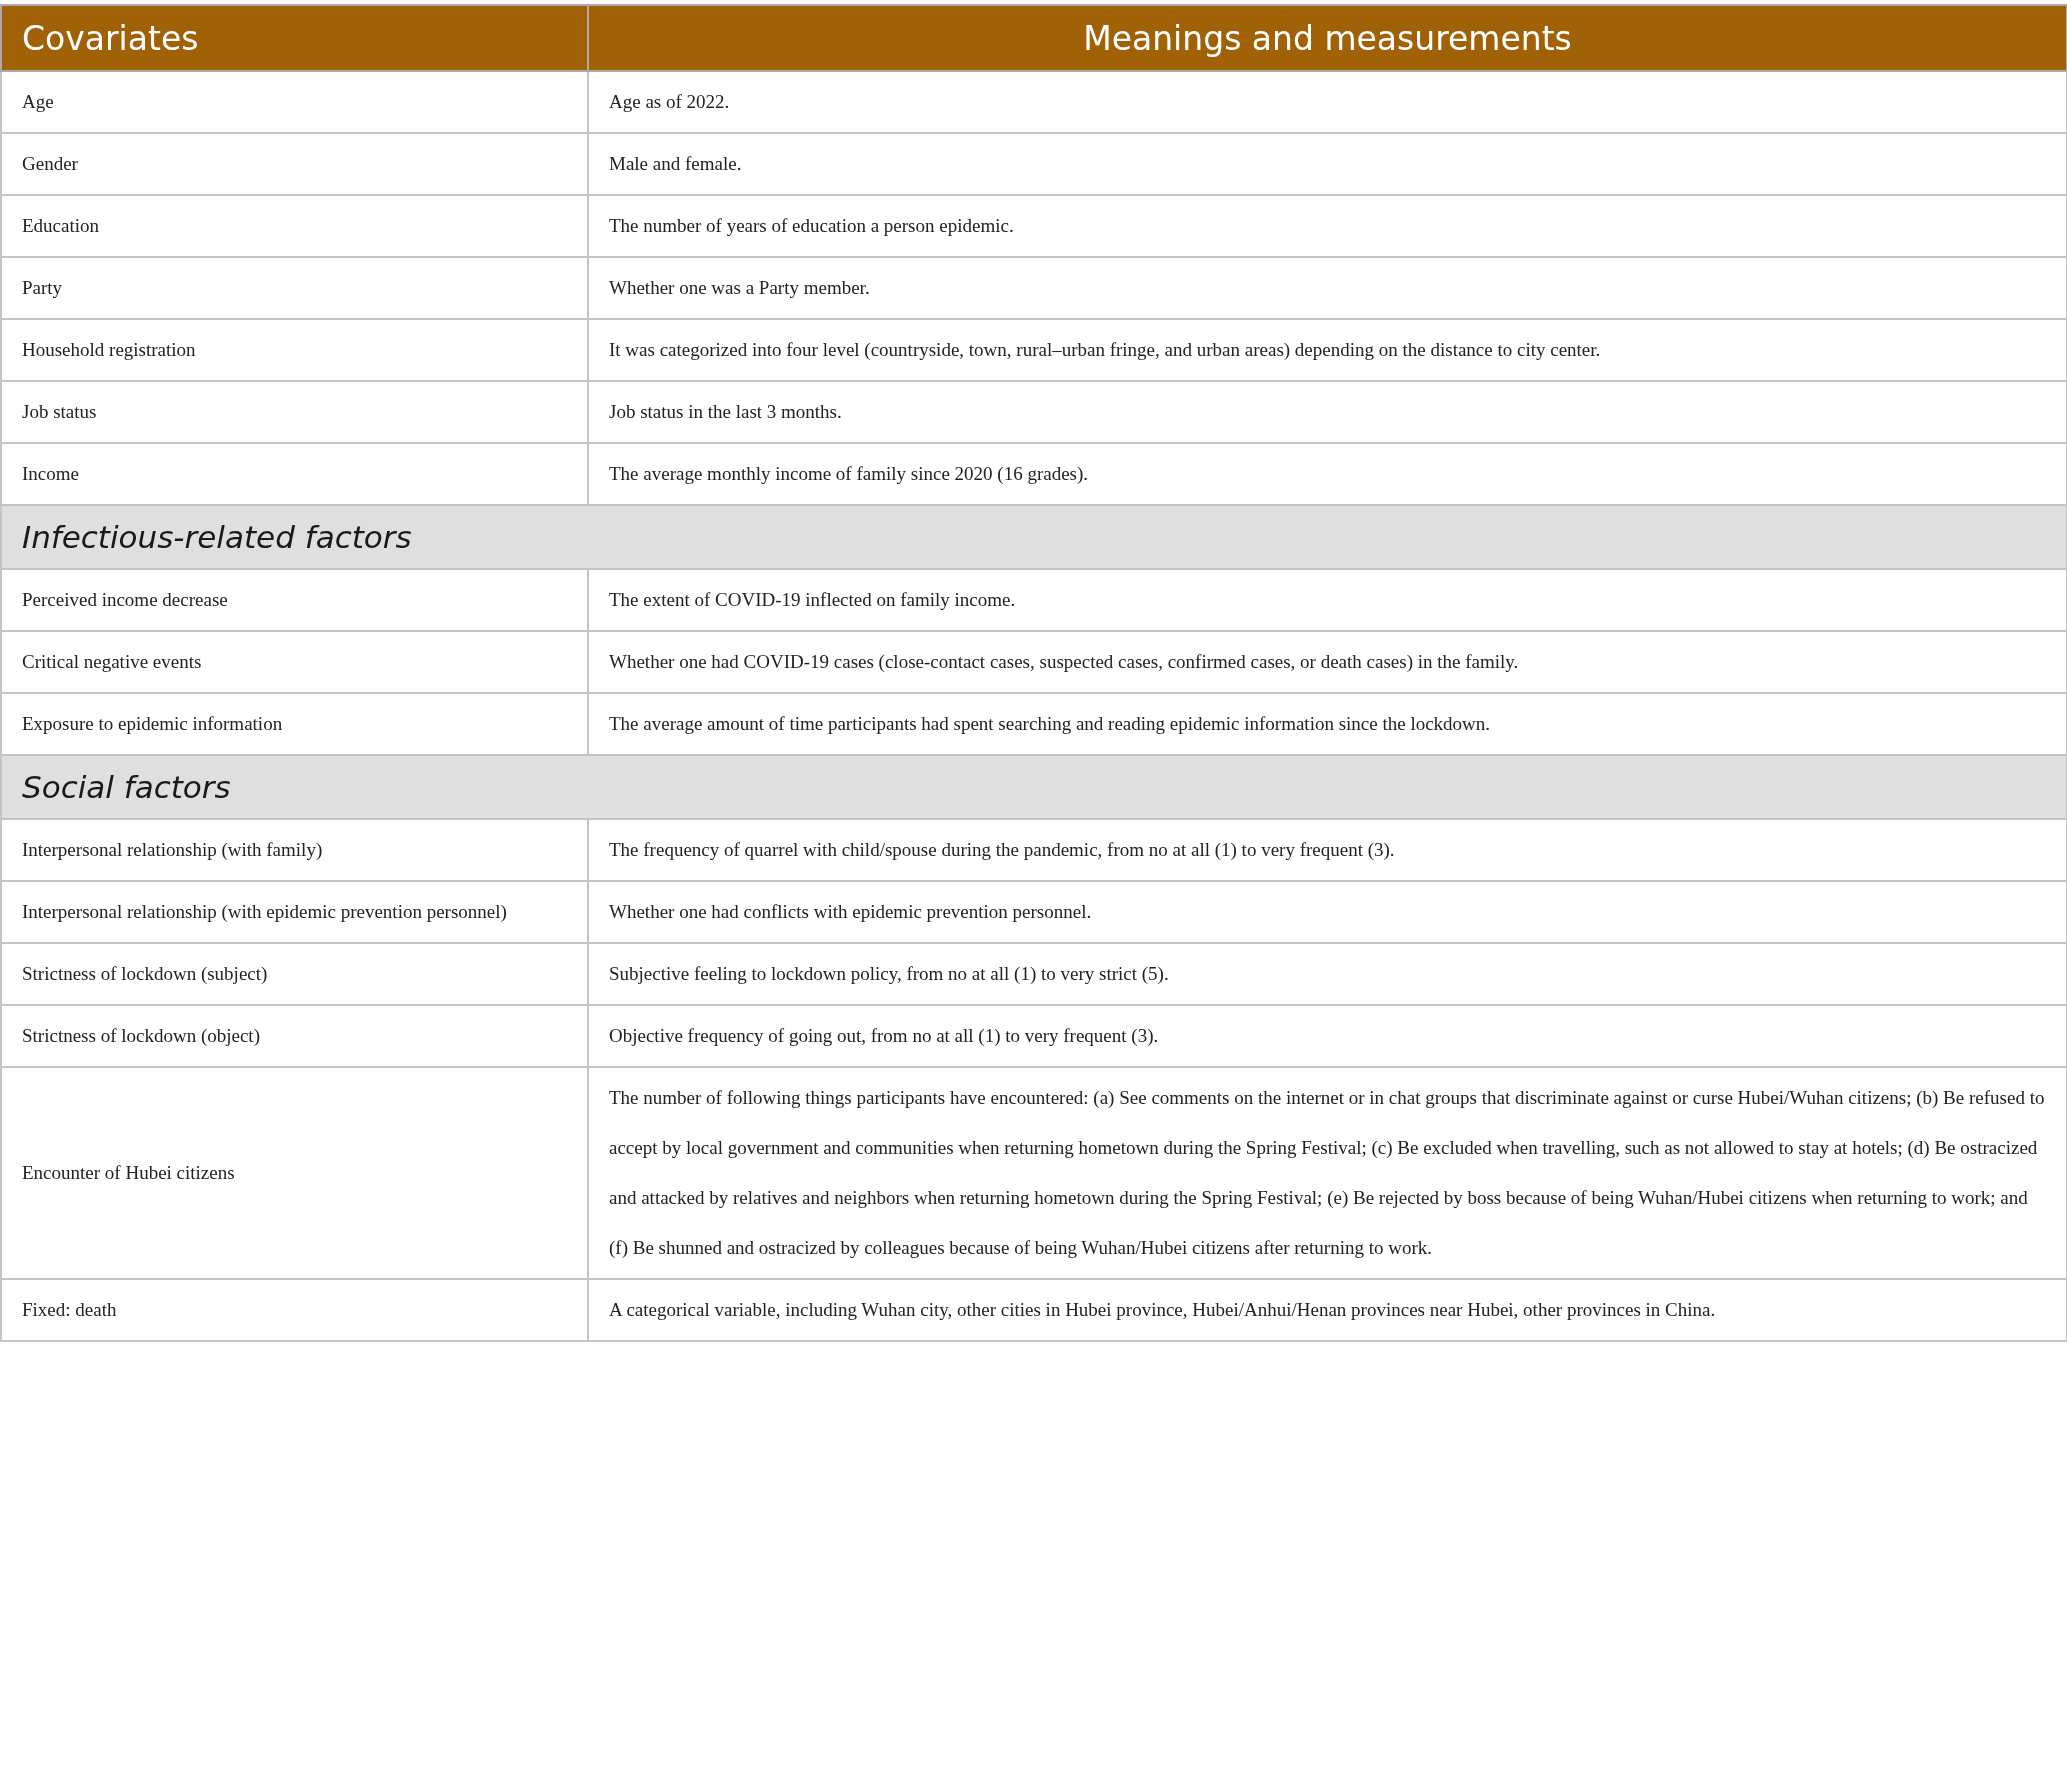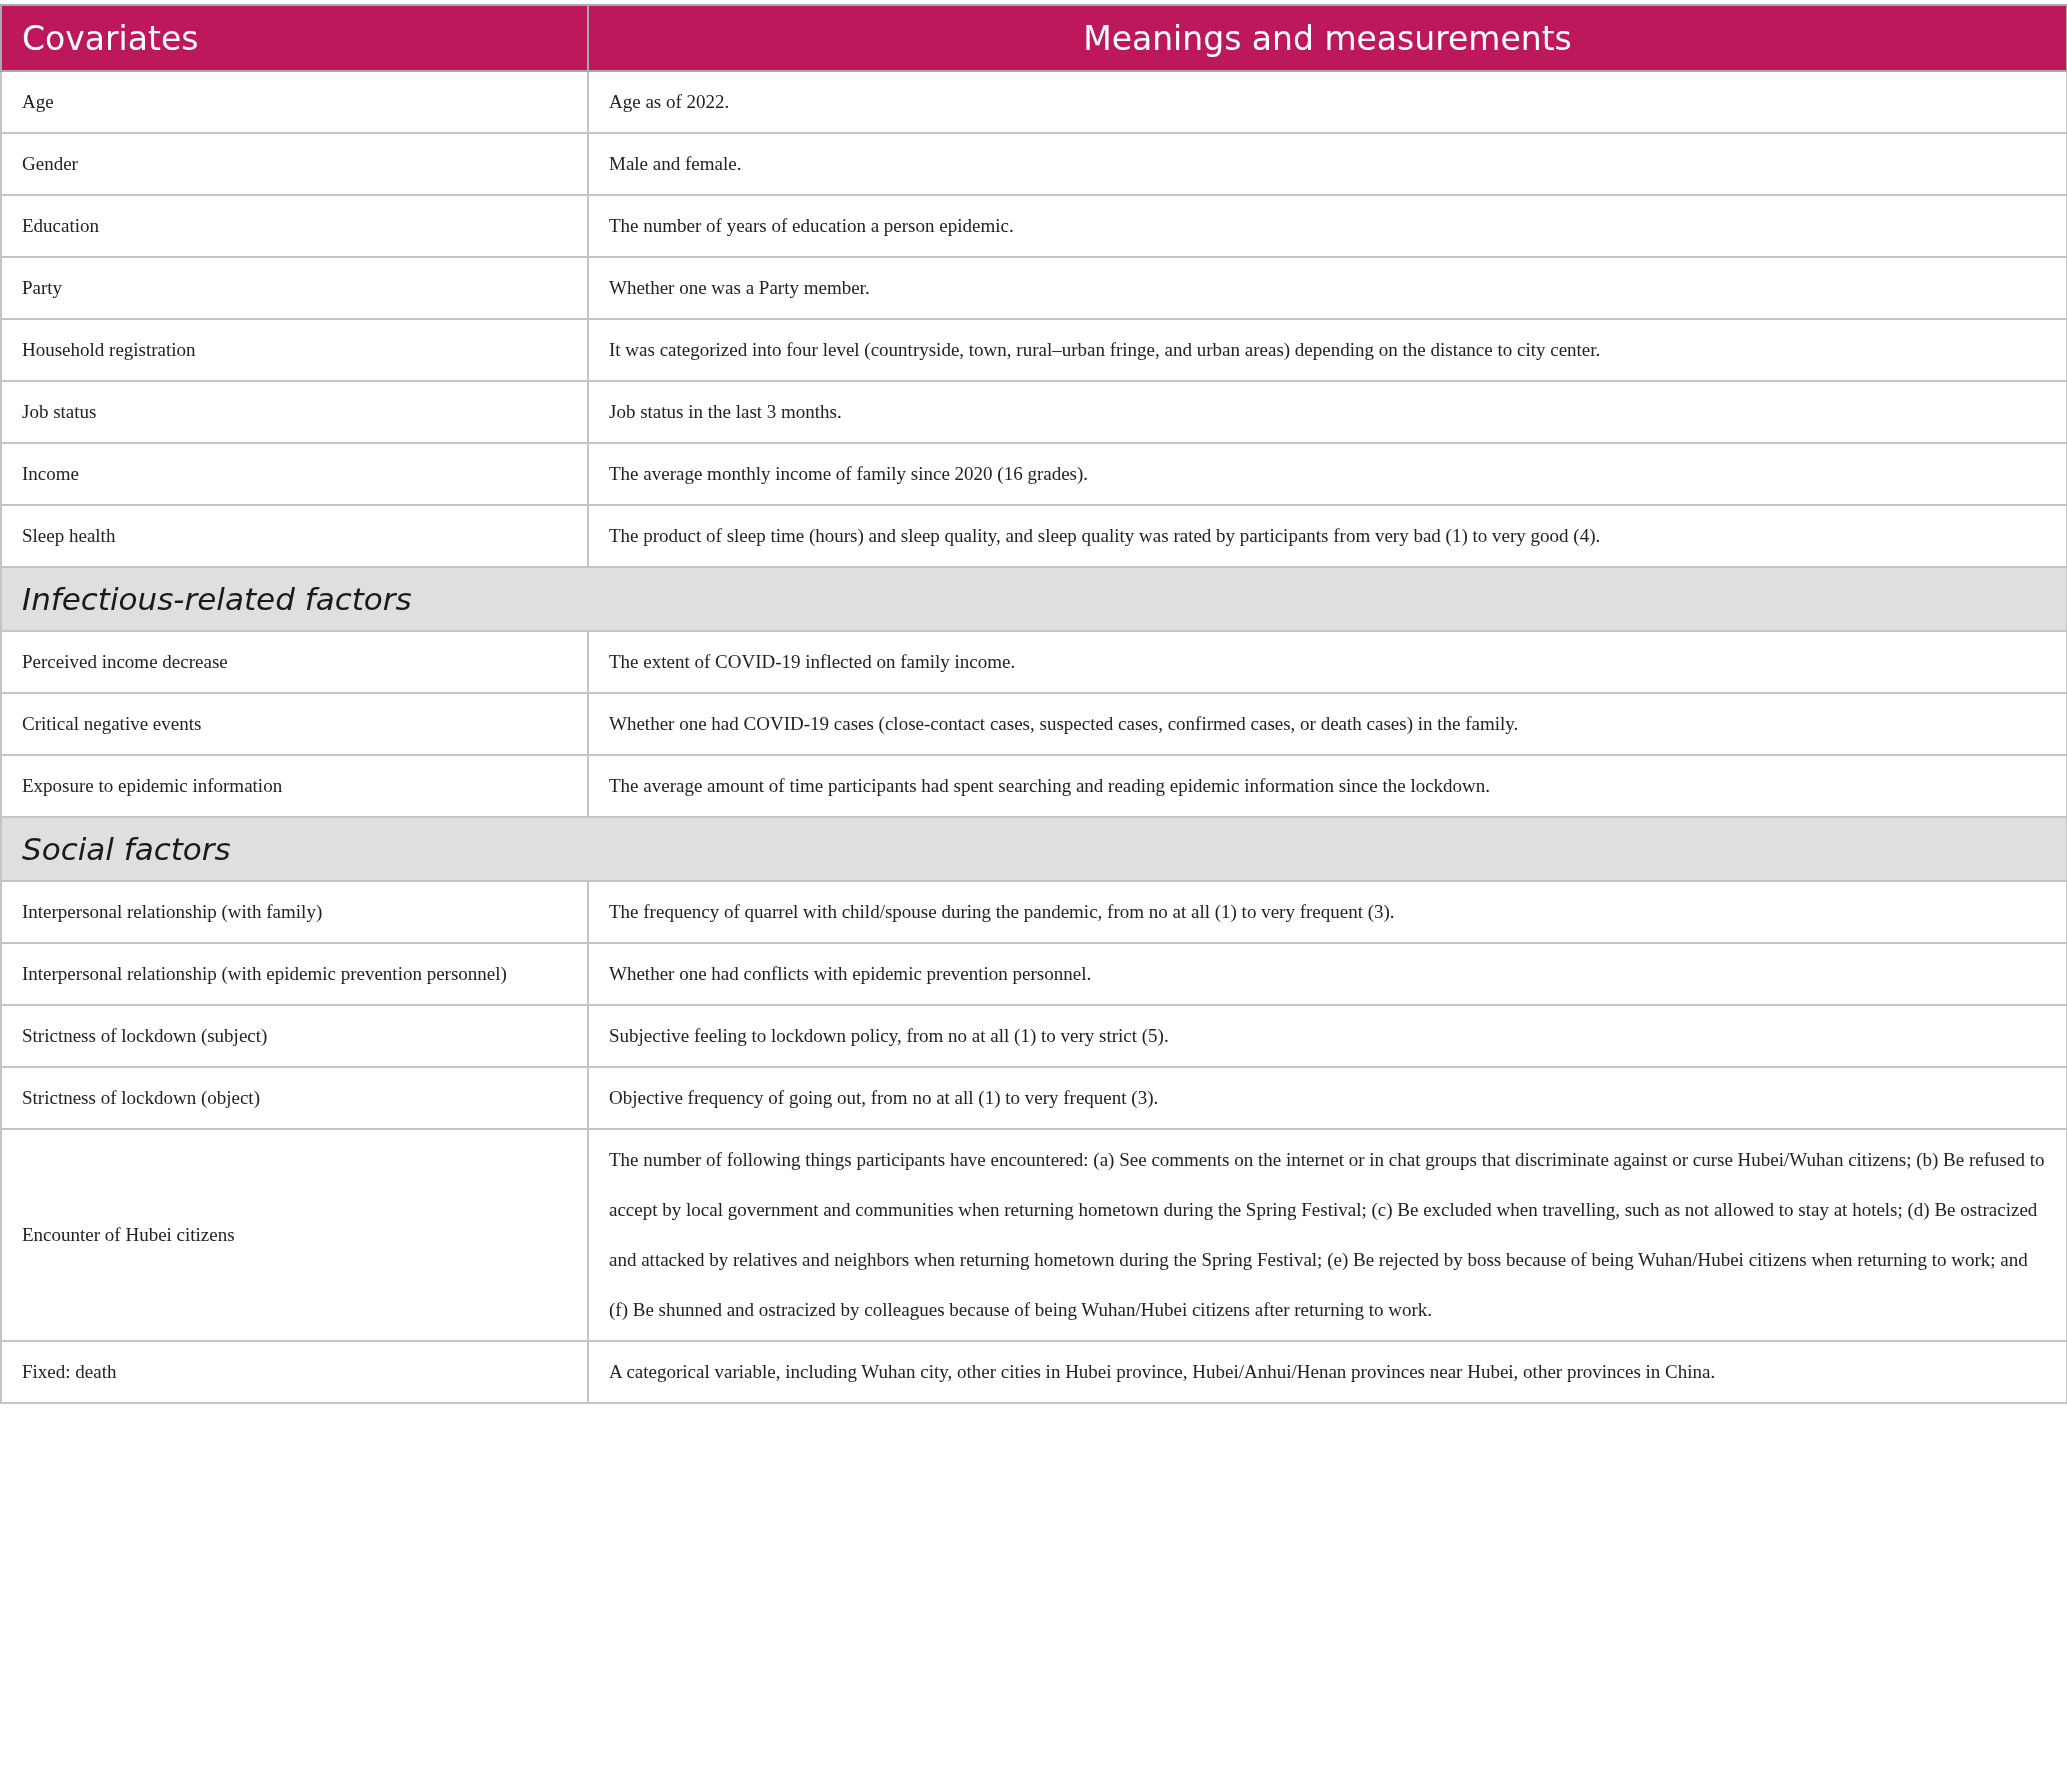--- a/index.html
+++ b/index.html
@@ -4,21 +4,21 @@
 <style>
   html, body { margin: 0; padding: 0; background: #ffffff; }
   body { width: 2067px; height: 1777px; overflow: hidden; }
   .tbl {
     position: absolute; left: 0; top: 4px; width: 2066px;
     border-collapse: collapse; table-layout: fixed;
   }
   .tbl col.c1 { width: 587px; }
   .tbl col.c2 { width: 1479px; }
   .tbl th {
-    background: #be185d; color: #ffffff; font-weight: normal;
+    background: #a16207; color: #ffffff; font-weight: normal;
     font-family: "DejaVu Sans", sans-serif; font-size: 33px;
     height: 64px; padding: 0 20px; text-align: left;
     border: 2px solid #a9aaa9;
   }
   .tbl th.center { text-align: center; margin-left: 32px; }
   .tbl tr.section td {
     background: #e0dfe0; font-family: "DejaVu Sans", sans-serif;
     font-style: italic; font-size: 31px; color: #1a1a1a;
     height: 62px; padding: 0 20px;
     border: 2px solid #c4c4c4; border-left: 2px solid #c4c4c4;
@@ -67,24 +67,20 @@
       <td>It was categorized into four level (countryside, town, rural–urban fringe, and urban areas) depending on the distance to city center.</td>
     </tr>
     <tr class="row">
       <td>Job status</td>
       <td>Job status in the last 3 months.</td>
     </tr>
     <tr class="row">
       <td>Income</td>
       <td>The average monthly income of family since 2020 (16 grades).</td>
     </tr>
-    <tr class="row">
-      <td>Sleep health</td>
-      <td>The product of sleep time (hours) and sleep quality, and sleep quality was rated by participants from very bad (1) to very good (4).</td>
-    </tr>
 
     <tr class="section">
       <td colspan="2">Infectious-related factors</td>
     </tr>
     <tr class="row">
       <td>Perceived income decrease</td>
       <td>The extent of COVID-19 inflected on family income.</td>
     </tr>
     <tr class="row">
       <td>Critical negative events</td>

